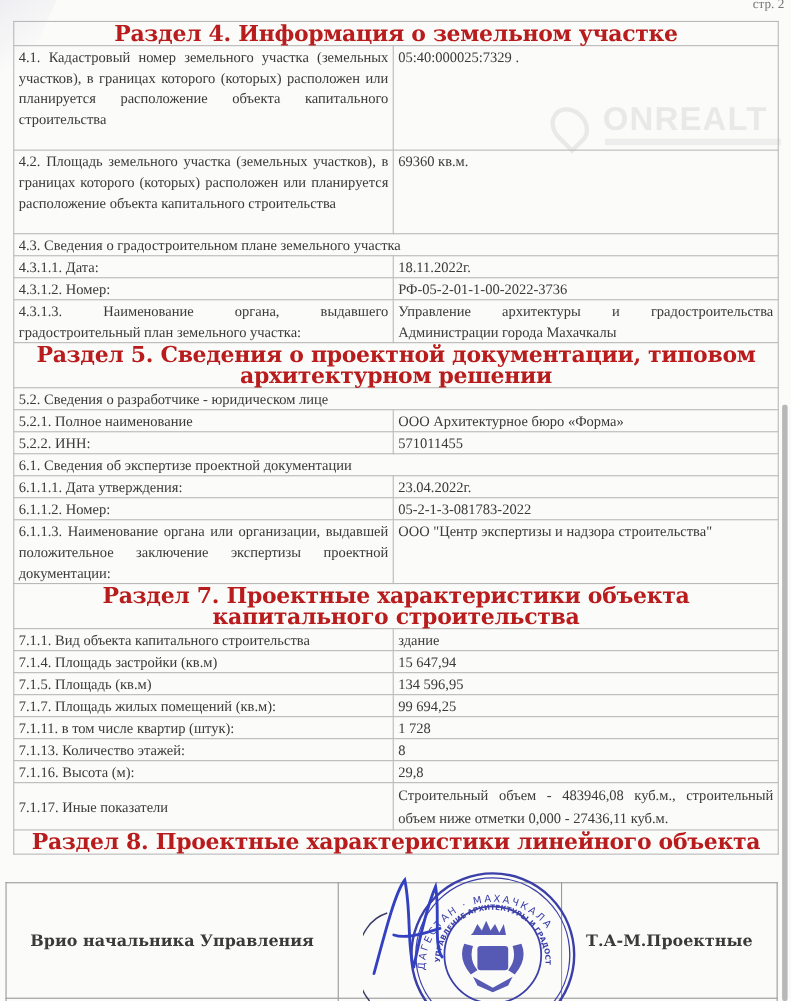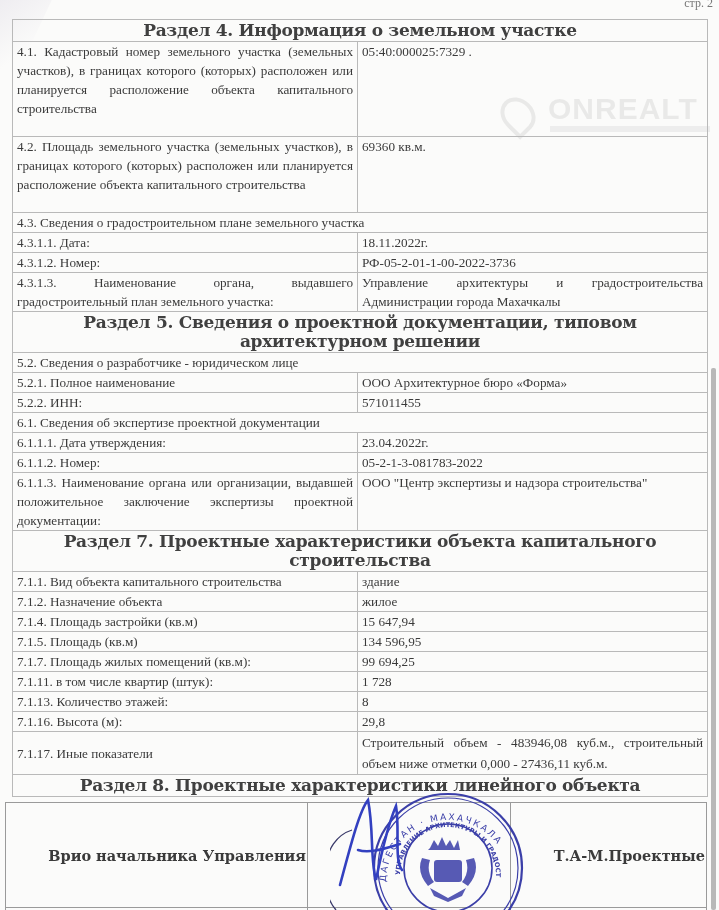--- a/index.html
+++ b/index.html
@@ -40,39 +40,39 @@
     position: absolute; left: 12px; top: 19px; width: 696px;
     border-collapse: collapse; table-layout: fixed;
     font-size: 13.2px; line-height: 19px;
   }
   table.main td {
     border: 1px solid #b9b9b9; padding: 0 4px; vertical-align: top;
   }
   table.main td.lbl { width: 336px; text-align: justify; text-align-last: left; }
   table.main td.val { }
   table.main td.sec {
-    text-align: center; font-weight: bold; font-size: 17px; line-height: 19px;
-    color: #404040; padding: 1px 4px;
+    text-align: center; font-weight: bold; font-size: 20px; line-height: 19px;
+    color: #b91c1c; padding: 1px 4px;
     font-family: "DejaVu Serif", serif; letter-spacing: -0.3px;
   }
   table.main td.full { }
   .scrollbar {
     position: absolute; left: 711px; top: 368px; width: 5px; height: 542px;
     background: #b8b8b8; border-radius: 2px;
   }
   table.sig {
     position: absolute; left: 5px; top: 802px; width: 702px;
     border-collapse: collapse; table-layout: fixed;
   }
   table.sig td { border: 1px solid #9a9a9a; }
   table.sig td.c1 { width: 299px; }
   table.sig td.c2 { width: 200px; }
   .sig-title {
     font-family: "DejaVu Serif", serif; font-weight: bold; font-size: 14.5px;
-    text-align: right; height: 102px; vertical-align: middle; color: #3a3a3a;
+    text-align: center; height: 102px; vertical-align: middle; color: #3a3a3a;
   }
   .sig-caption {
     font-size: 11.5px; text-align: center; height: 14px; vertical-align: top;
     color: #444; font-family: "DejaVu Serif", serif; letter-spacing: 0.4px;
   }
   .stamp-wrap { position: absolute; left: 330px; top: 770px; width: 220px; height: 140px; pointer-events: none; }
 </style>
 </head>
 <body>
 
@@ -149,24 +149,20 @@
     <td class="lbl">6.1.1.3. Наименование органа или организации, выдавшей положительное заключение экспертизы проектной документации:</td>
     <td class="val">ООО "Центр экспертизы и надзора строительства"</td>
   </tr>
 
   <tr>
     <td colspan="2" class="sec">Раздел 7. Проектные характеристики объекта капитального строительства</td>
   </tr>
   <tr>
     <td class="lbl">7.1.1. Вид объекта капитального строительства</td>
     <td class="val">здание</td>
-  </tr>
-  <tr>
-    <td class="lbl">7.1.2. Назначение объекта</td>
-    <td class="val">жилое</td>
   </tr>
   <tr>
     <td class="lbl">7.1.4. Площадь застройки (кв.м)</td>
     <td class="val">15 647,94</td>
   </tr>
   <tr>
     <td class="lbl">7.1.5. Площадь (кв.м)</td>
     <td class="val">134 596,95</td>
   </tr>
   <tr>

